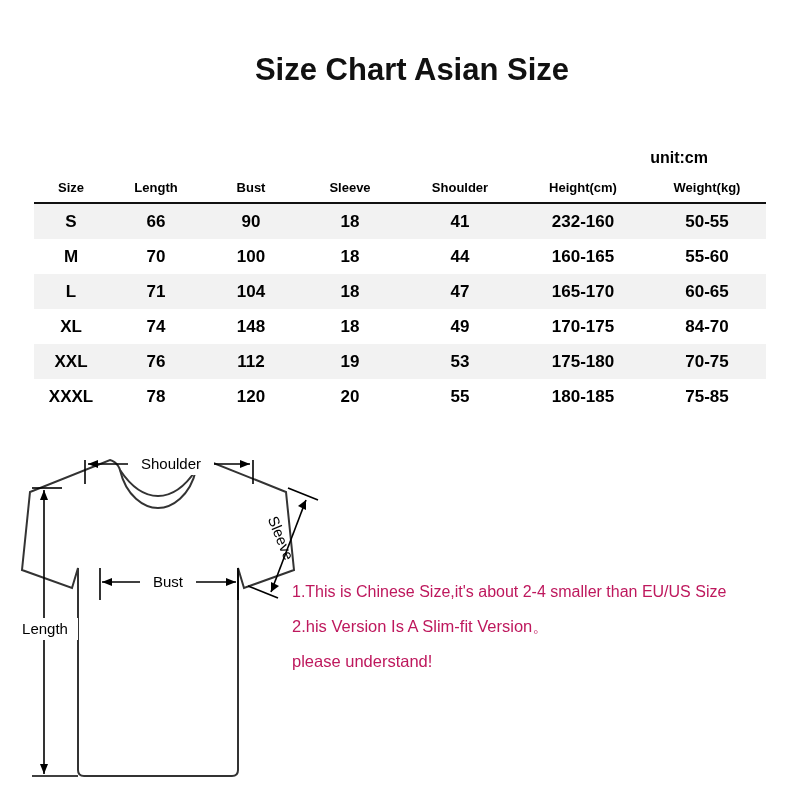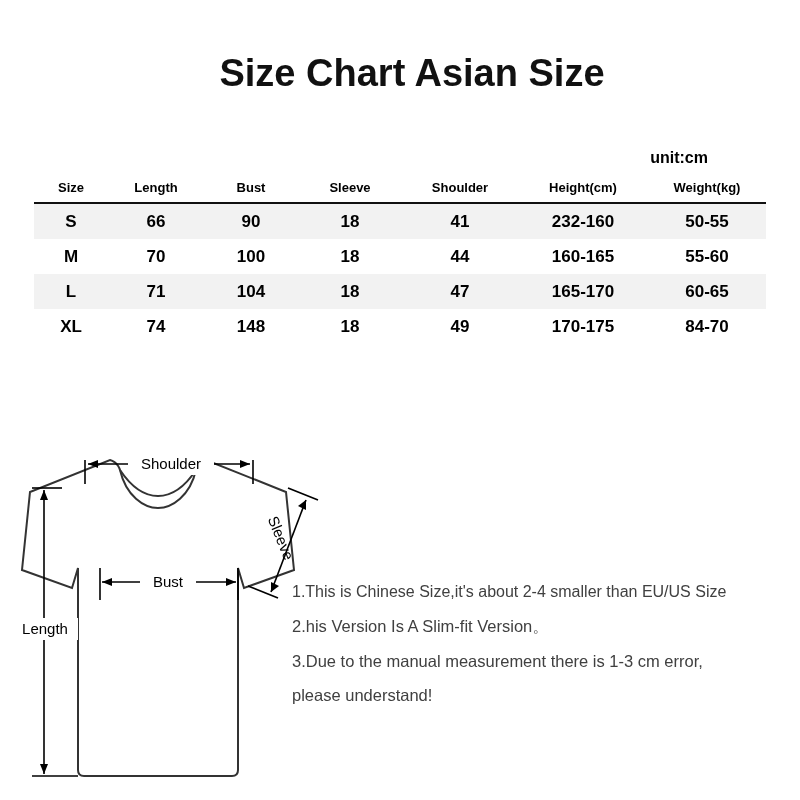--- a/index.html
+++ b/index.html
@@ -15,21 +15,21 @@
     overflow: hidden;
     position: relative;
   }
   .page {
     position: relative;
     width: 800px;
     height: 800px;
   }
   .title {
     text-align: center;
-    font-size: 38px;
+    font-size: 31px;
     font-weight: bold;
     letter-spacing: 0px;
     margin-top: 52px;
     color: #111111;
     padding-left: 24px;
   }
   .unit {
     position: absolute;
     right: 92px;
     top: 97px;
@@ -85,21 +85,21 @@
   .notes {
     position: absolute;
     left: 292px;
     top: 530px;
     width: 500px;
   }
   .notes p {
     margin: 0 0 14px 0;
     font-size: 16.5px;
     line-height: 1.25;
-    color: #404040;
+    color: #be185d;
   }
   .notes p.n1 { font-size: 16px; }
   svg { display: block; }
   .lbl {
     font-family: "Liberation Sans", sans-serif;
     font-size: 15px;
     fill: #000;
   }
 </style>
 </head>
@@ -152,20 +152,38 @@
         <td>60-65</td>
       </tr>
       <tr>
         <td>XL</td>
         <td>74</td>
         <td>148</td>
         <td>18</td>
         <td>49</td>
         <td>170-175</td>
         <td>84-70</td>
+      </tr>
+      <tr>
+        <td>XXL</td>
+        <td>76</td>
+        <td>112</td>
+        <td>19</td>
+        <td>53</td>
+        <td>175-180</td>
+        <td>70-75</td>
+      </tr>
+      <tr>
+        <td>XXXL</td>
+        <td>78</td>
+        <td>120</td>
+        <td>20</td>
+        <td>55</td>
+        <td>180-185</td>
+        <td>75-85</td>
       </tr>
     </tbody>
   </table>
 
   <div class="diagram">
     <svg width="340" height="400" viewBox="0 0 340 400">
 
       <g fill="#ffffff" stroke="#333333" stroke-width="2">
         <path d="M120 30
                  C 120 30, 118 22, 110 20
@@ -225,17 +243,16 @@
         <polygon points="44,334 40,324 48,324" fill="#000" stroke="none"></polygon>
       </g>
       <rect x="12" y="178" width="66" height="22" fill="#ffffff" stroke="none"></rect>
       <text class="lbl" x="45" y="194" text-anchor="middle">Length</text>
     </svg>
   </div>
 
   <div class="notes">
     <p class="n1">1.This is Chinese Size,it's about 2-4 smaller than EU/US Size</p>
     <p>2.his Version Is A Slim-fit Version。</p>
-    <p>3.Due to the manual measurement there is 1-3 cm error,</p>
     <p>please understand!</p>
   </div>
 
 </div>
 
 </body></html>

